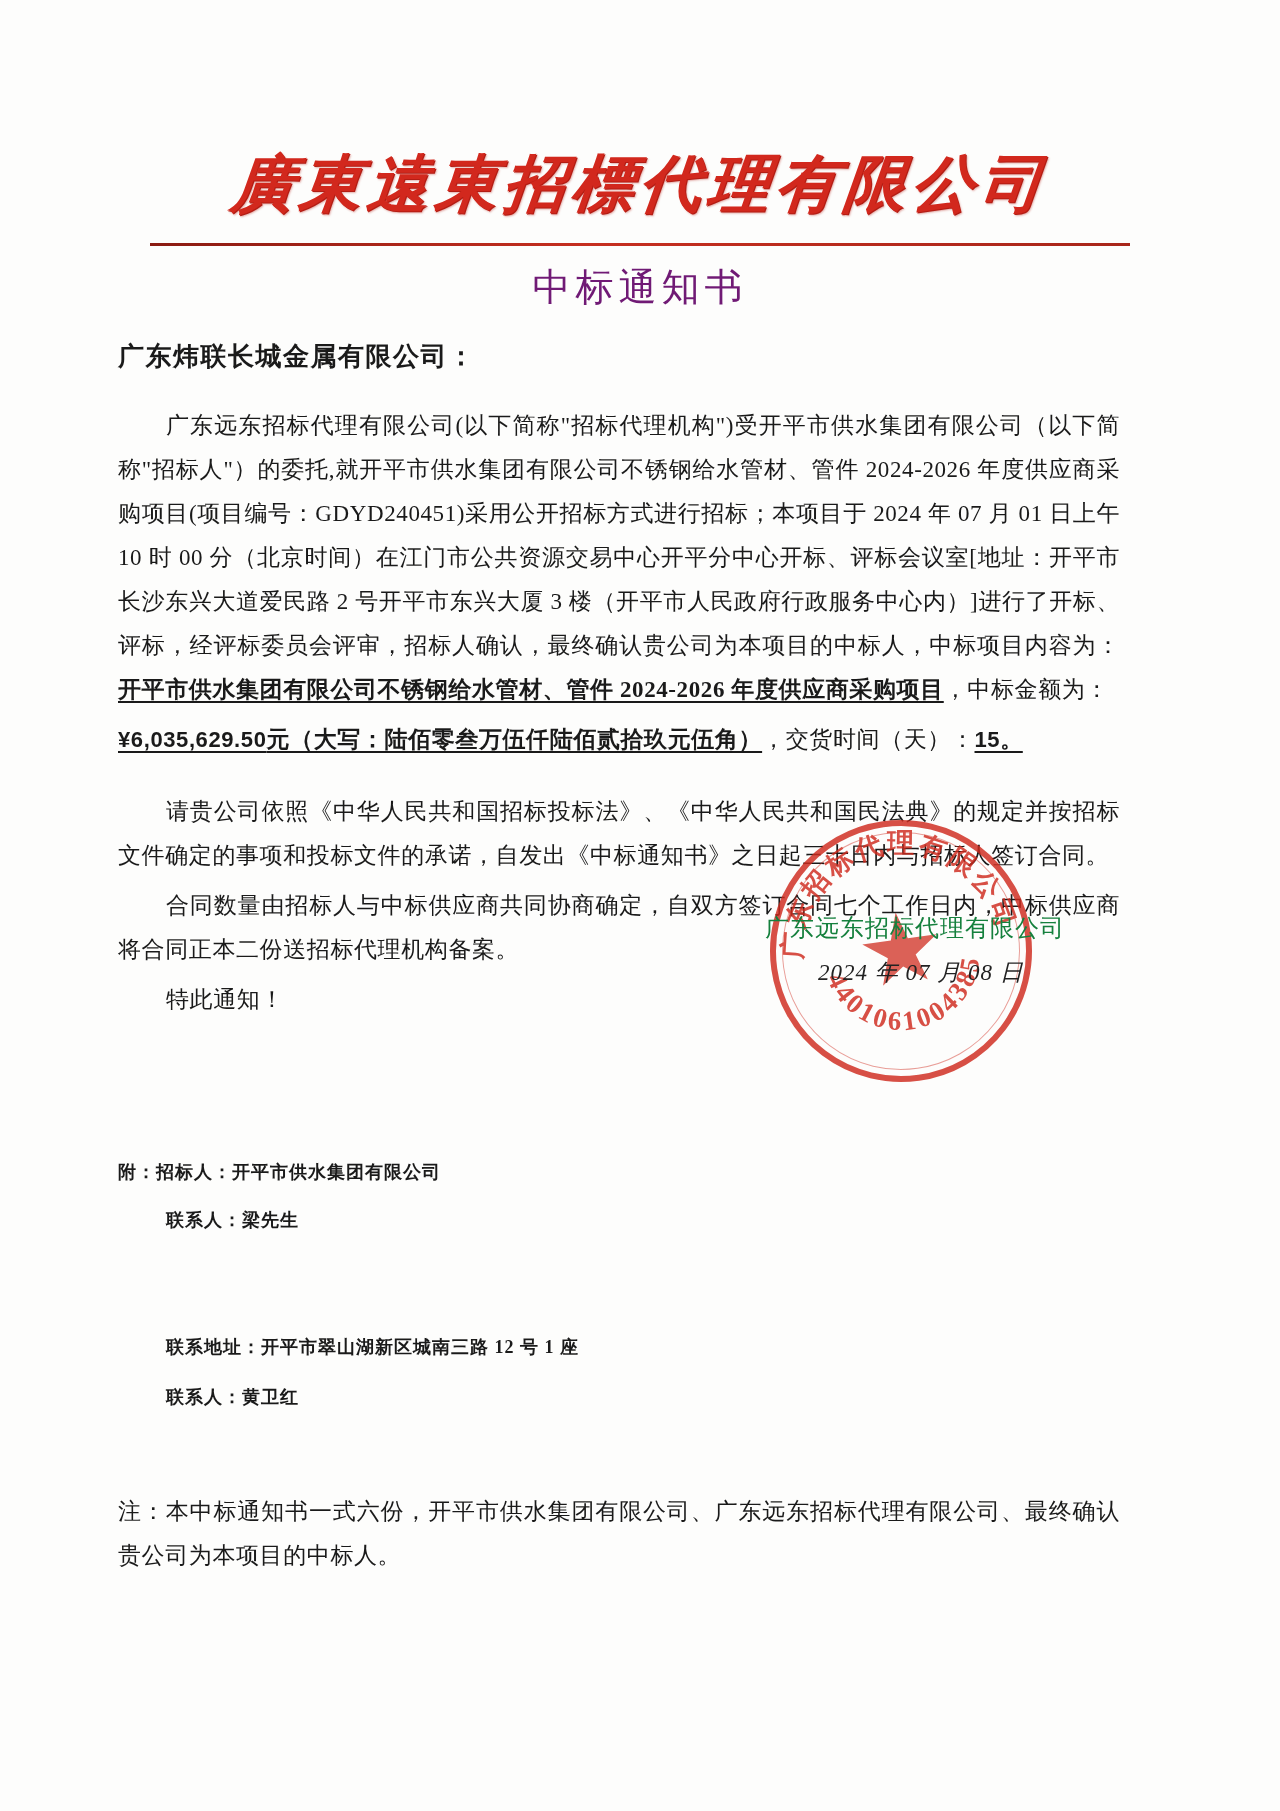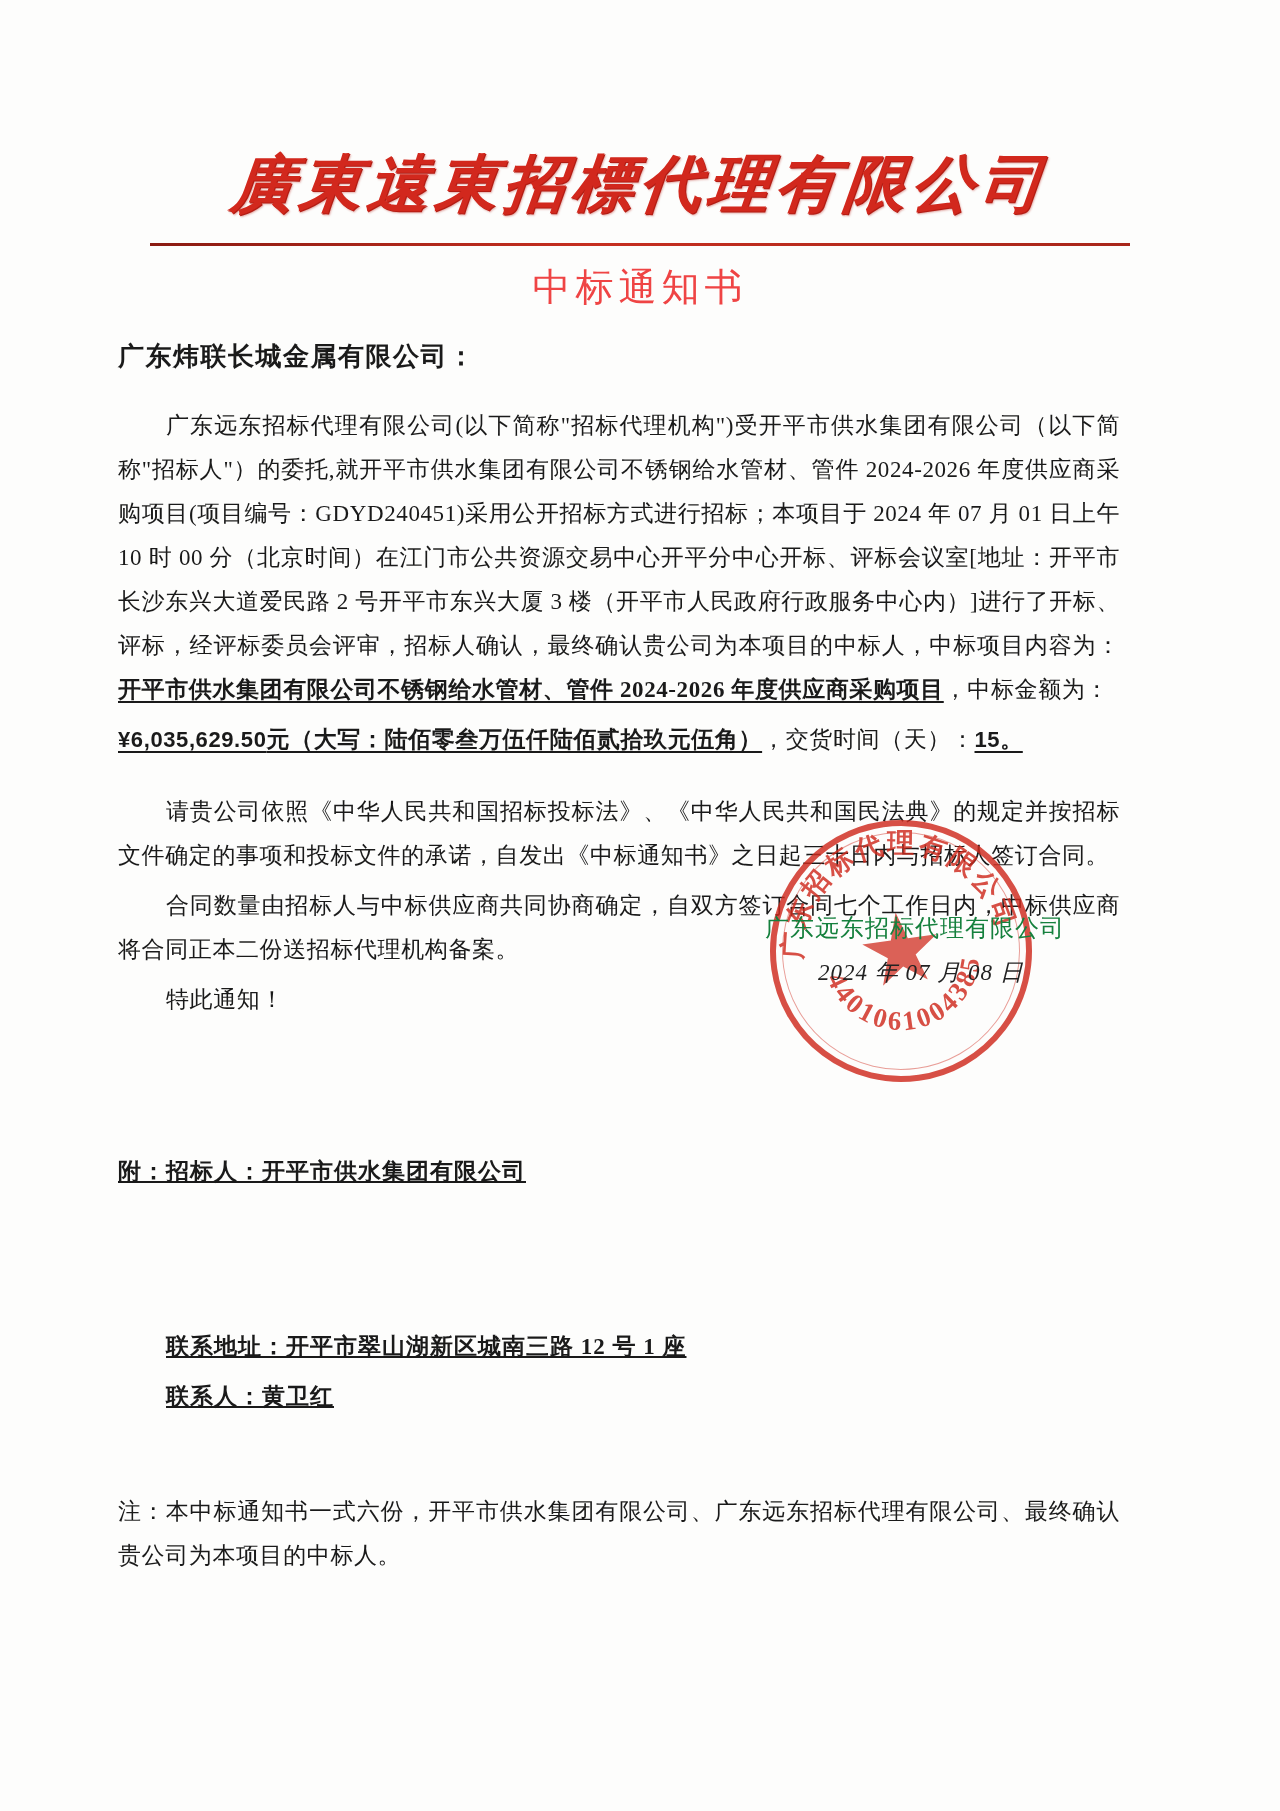--- a/index.html
+++ b/index.html
@@ -53,21 +53,21 @@
 
   
   .doc-title {
     position: absolute;
     top: 262px;
     left: 0;
     width: 1280px;
     text-align: center;
     font-size: 38px;
     letter-spacing: 5px;
-    color: #ef4444;
+    color: #701a75;
     font-family: "Liberation Serif", "DejaVu Serif", serif;
   }
 
   
   .content {
     position: absolute;
     top: 336px;
     left: 118px;
     width: 1002px;
   }
@@ -188,25 +188,24 @@
   }
 
   
   .attach {
     position: absolute;
     top: 1148px;
     left: 118px;
     width: 900px;
   }
   .attach-line {
-    font-size: 23px;
+    font-size: 18px;
     line-height: 48px;
     letter-spacing: 1px;
     font-weight: bold;
-    text-decoration: underline;
   }
   .attach-line.sub { padding-left: 48px; }
 
   .attach2 {
     position: absolute;
     top: 1322px;
     left: 166px;
     width: 900px;
   }
   .attach2 .attach-line { line-height: 50px; }
@@ -273,20 +272,21 @@
         </svg>
       </div>
     </div>
 
     <div class="sign-name">广东远东招标代理有限公司</div>
     <div class="sign-date">2024 年 07 月 08 日</div>
   </div>
 
   <div class="attach">
     <div class="attach-line">附：招标人：开平市供水集团有限公司</div>
+    <div class="attach-line sub">联系人：梁先生</div>
   </div>
 
   <div class="attach2">
     <div class="attach-line">联系地址：开平市翠山湖新区城南三路 12 号 1 座</div>
     <div class="attach-line">联系人：黄卫红</div>
   </div>
 
   <div class="note">注：本中标通知书一式六份，开平市供水集团有限公司、广东远东招标代理有限公司、最终确认贵公司为本项目的中标人。</div>
 
 </div>

